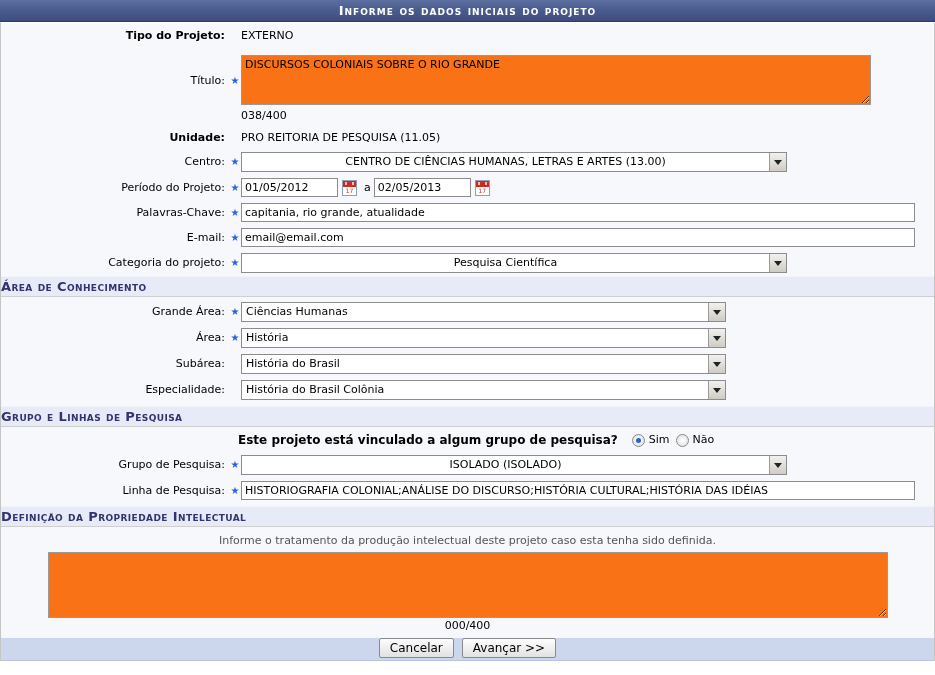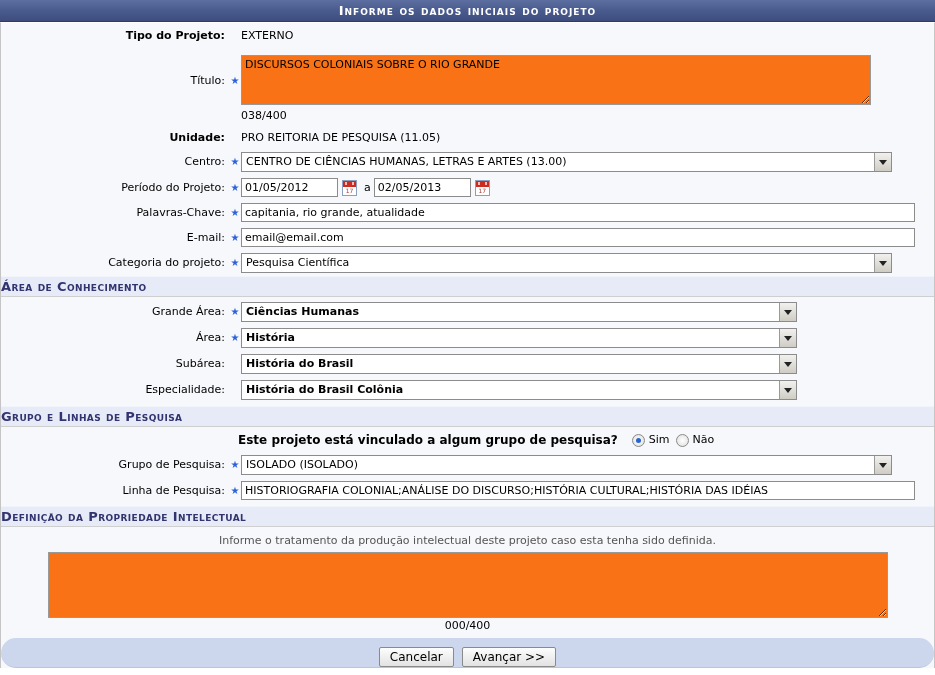--- a/index.html
+++ b/index.html
@@ -64,22 +64,22 @@
     flex:0 0 17px; height:18px; margin:0;
     background:linear-gradient(to bottom,#f2f1ee,#cfccc4);
     border-left:1px solid #9a9a9a;
     display:flex; align-items:center; justify-content:center;
   }
   .sel-btn::after {
     content:""; width:0; height:0;
     border-left:4px solid transparent; border-right:4px solid transparent;
     border-top:5px solid #222;
   }
-  .w-sel-full { width:651px; }
-  .w-sel-med  { width:556px;font-weight:bold; }
+  .w-sel-full { width:546px;text-align:center; }
+  .w-sel-med  { width:485px; }
   
   .cal {
     display:inline-block; width:15px; height:16px; margin:0 4px;
     border:1px solid #8ba0c0; background:#fff; position:relative;
     vertical-align:middle; cursor:pointer;
   }
   .cal-top {
     display:block; height:6px; background:#cc2b22; position:relative;
   }
   .cal-top::before, .cal-top::after {
@@ -106,24 +106,23 @@
     border:1px solid #8a8a8a; background:radial-gradient(#ffffff,#dcdcdc);
     display:inline-block; margin:0 4px 0 6px; position:relative; cursor:pointer;
   }
   .radio.checked::after {
     content:""; position:absolute; left:3px; top:3px; width:5px; height:5px;
     border-radius:50%; background:#2a62cc;
   }
   .radio-lbl { line-height:14px; }
   .hint { text-align:center; color:#555; padding:7px 0 5px 0; }
   .btnbar {
-    margin-top:4px; height:30px; background:#ccd6ec;
-    display:flex; align-items:flex-end; justify-content:center; gap:8px;
+    margin-top:4px; height:23px; background:#ccd6ec;
+    display:flex; align-items:flex-start; justify-content:center; gap:8px;
     border-bottom:1px solid #b9c4de;
-    border-radius:15px;
   }
   button.btn {
     font-family:"DejaVu Sans","Liberation Sans",sans-serif; font-size:12px;
     padding:2px 10px; color:#000;
     background:linear-gradient(to bottom,#fdfdfd,#e2e2e2);
     border:1px solid #8a8a8a; border-radius:2px; cursor:pointer;
   }
   .pad-sm { padding-top:5px; }
 </style>
 </head>

